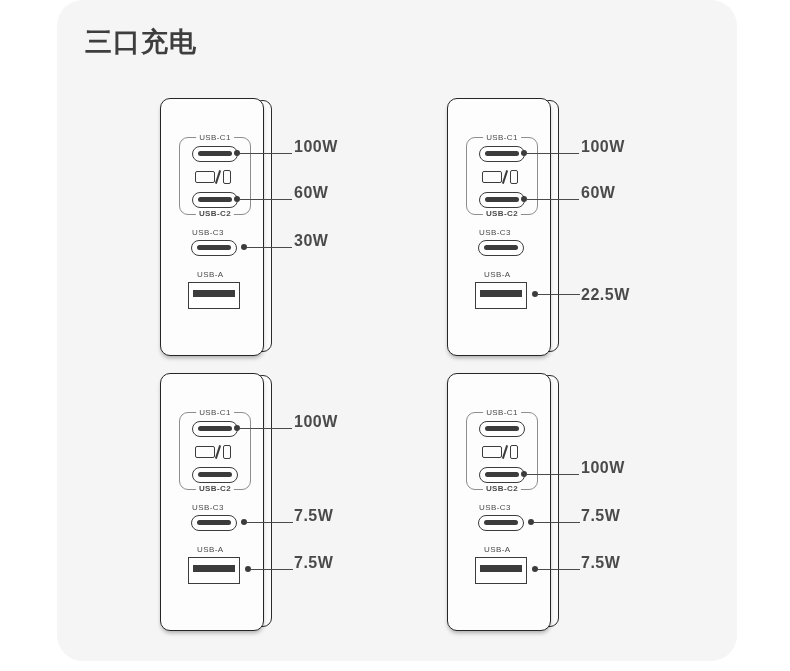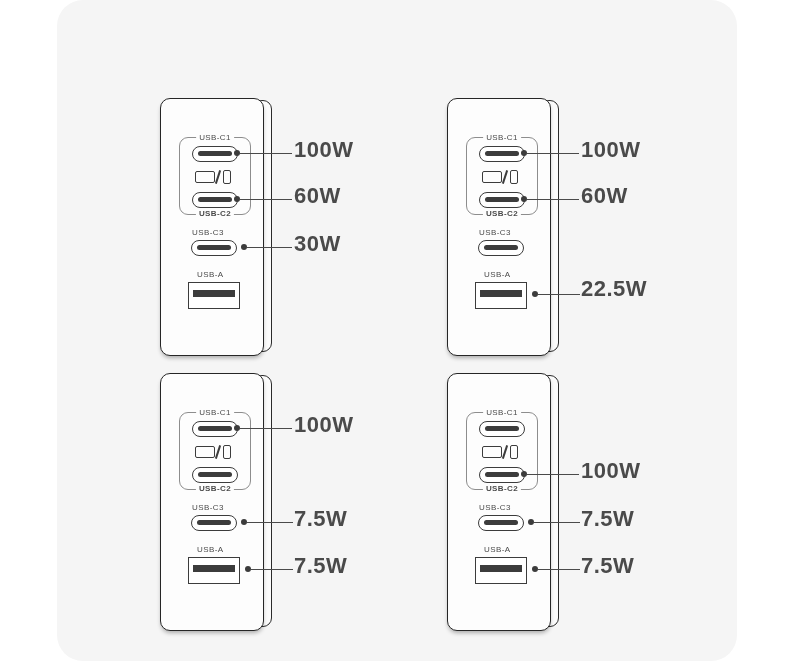--- a/index.html
+++ b/index.html
@@ -213,35 +213,36 @@
   }
   .callout .line {
     position: absolute;
     left: 6px;
     top: 4.5px;
     height: 1.6px;
     background: #4a4a4a;
   }
   .callout-value {
     position: absolute;
-    font-size: 22px;
+    font-size: 16px;
     font-weight: 700;
     color: #4a4a4a;
     white-space: nowrap;
     line-height: 1;
     letter-spacing: 0.5px;
   }
 </style>
 </head>
 <body>
 
 <div id="stage">
 
   <div class="card"></div>
 
+  <div class="page-title">三口充电</div>
 
   <div class="panel" style="left:160px; top:98px;">
     <div class="device">
       <div class="device-side"></div>
       <div class="device-face">
 
         <div class="group-box">
           <span class="group-label top">USB-C1</span>
           <span class="group-label bottom">USB-C2</span>
           <div class="port-c" style="left:12px; top:8px;"></div>
@@ -314,21 +315,21 @@
     <div class="callout" style="left:74px; top:96px;">
       <span class="dot"></span>
       <span class="line" style="width:52px;"></span>
     </div>
     <div class="callout-value" style="left:134px; top:87px;">60W</div>
 
     <div class="callout" style="left:85px; top:191px;">
       <span class="dot"></span>
       <span class="line" style="width:42px;"></span>
     </div>
-    <div class="callout-value" style="left:134px; top:180px;">22.5W</div>
+    <div class="callout-value" style="left:134px; top:189px;">22.5W</div>
   </div>
 
   <div class="panel" style="left:160px; top:373px;">
     <div class="device">
       <div class="device-side"></div>
       <div class="device-face">
 
         <div class="group-box">
           <span class="group-label top">USB-C1</span>
           <span class="group-label bottom">USB-C2</span>

